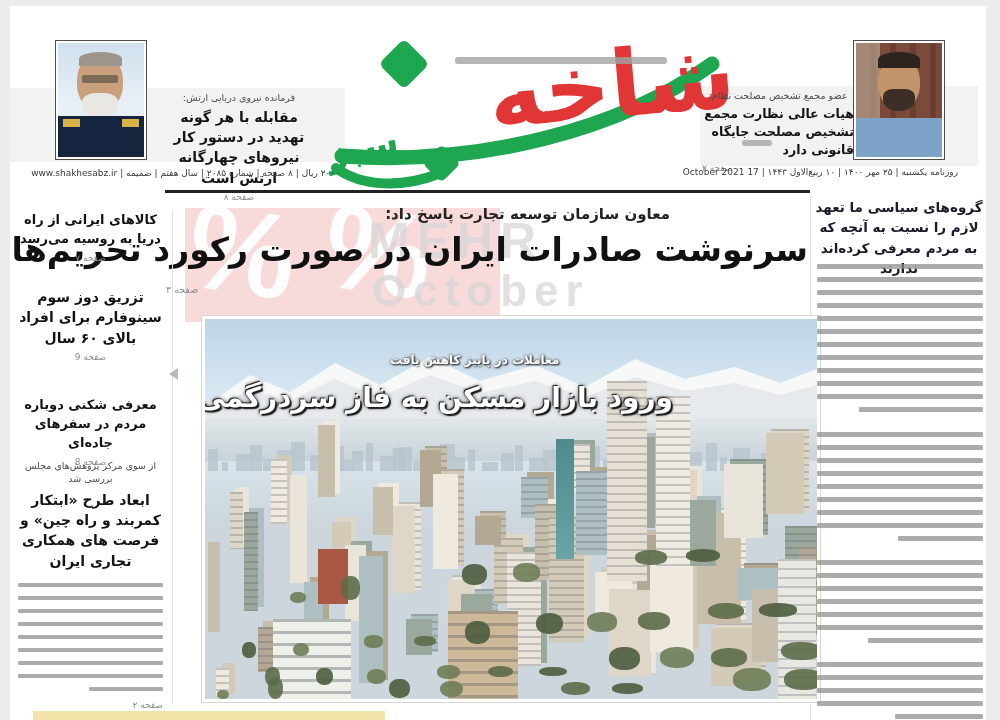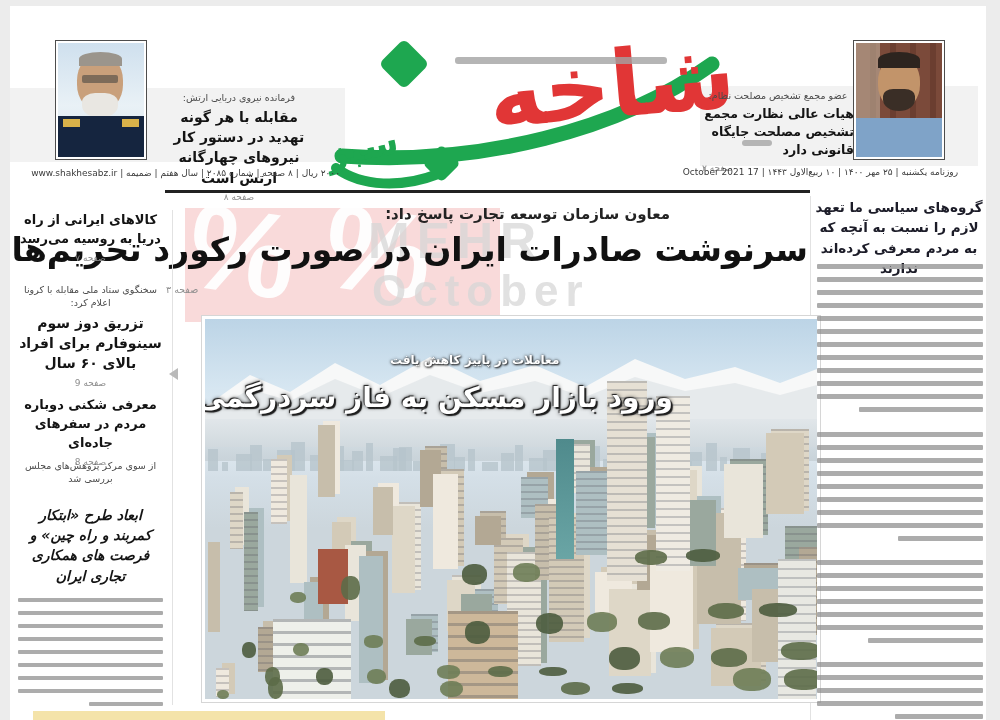--- a/index.html
+++ b/index.html
@@ -285,33 +285,32 @@
       <div class="abs ovl-head" style="left:16px;top:62px;width:452px;">ورود بازار مسکن به فاز سردرگمی</div>
     </div>
   </div>
 
   <div class="abs" style="left:18px;top:211px;width:145px;">
     <div class="btitle" style="font-size:13px;">کالاهای ایرانی از راه دریا به روسیه می‌رسد</div>
     <div class="pagetag">صفحه ۷</div>
   </div>
 
   <div class="abs" style="left:18px;top:284px;width:145px;">
-    <div class="kicker">سخنگوی ستاد ملی مقابله با کرونا اعلام کرد:</div>
     <div class="btitle" style="font-size:14px;margin-top:3px;">تزریق دوز سوم سینوفارم برای افراد بالای ۶۰ سال</div>
     <div class="pagetag">صفحه 9</div>
   </div>
 
   <div class="abs" style="left:18px;top:396px;width:145px;">
     <div class="btitle" style="font-size:13px;">معرفی شکنی دوباره مردم در سفرهای جاده‌ای</div>
     <div class="pagetag">صفحه 8</div>
   </div>
 
   <div class="abs" style="left:18px;top:460px;width:145px;">
     <div class="kicker">از سوی مرکز پژوهش‌های مجلس بررسی شد</div>
-    <div class="btitle" style="font-size:14px;margin-top:19px;font-style:italic;">ابعاد طرح «ابتکار کمربند و راه چین» و فرصت های همکاری تجاری ایران</div>
+    <div class="btitle" style="font-size:14px;margin-top:4px;">ابعاد طرح «ابتکار کمربند و راه چین» و فرصت های همکاری تجاری ایران</div>
     <div style="margin-top:12px;">
         <div class="bar"></div>
         <div class="bar"></div>
         <div class="bar"></div>
         <div class="bar"></div>
         <div class="bar"></div>
         <div class="bar"></div>
         <div class="bar"></div>
         <div class="bar"></div>
         <div class="bar" style="width: 51%; margin-left: auto;"></div>

